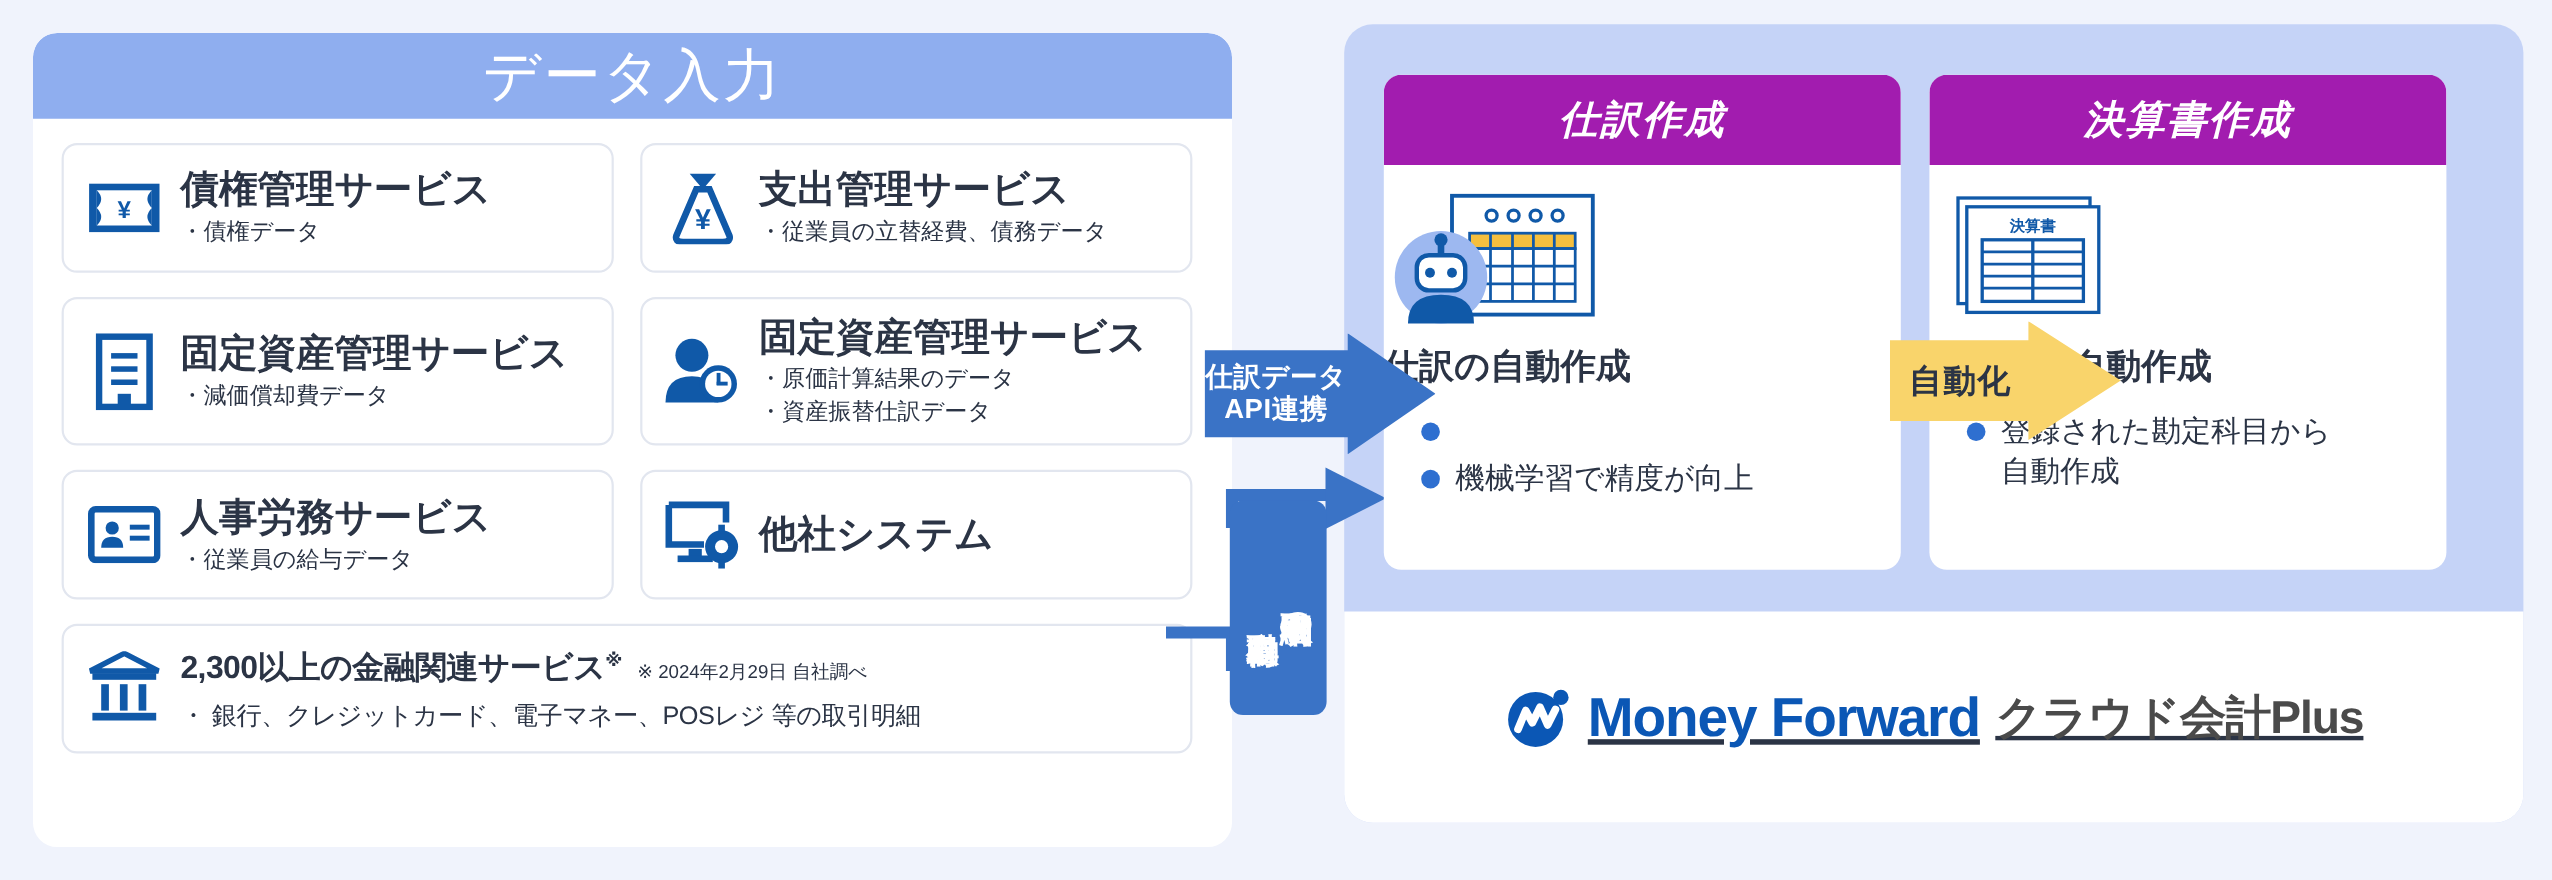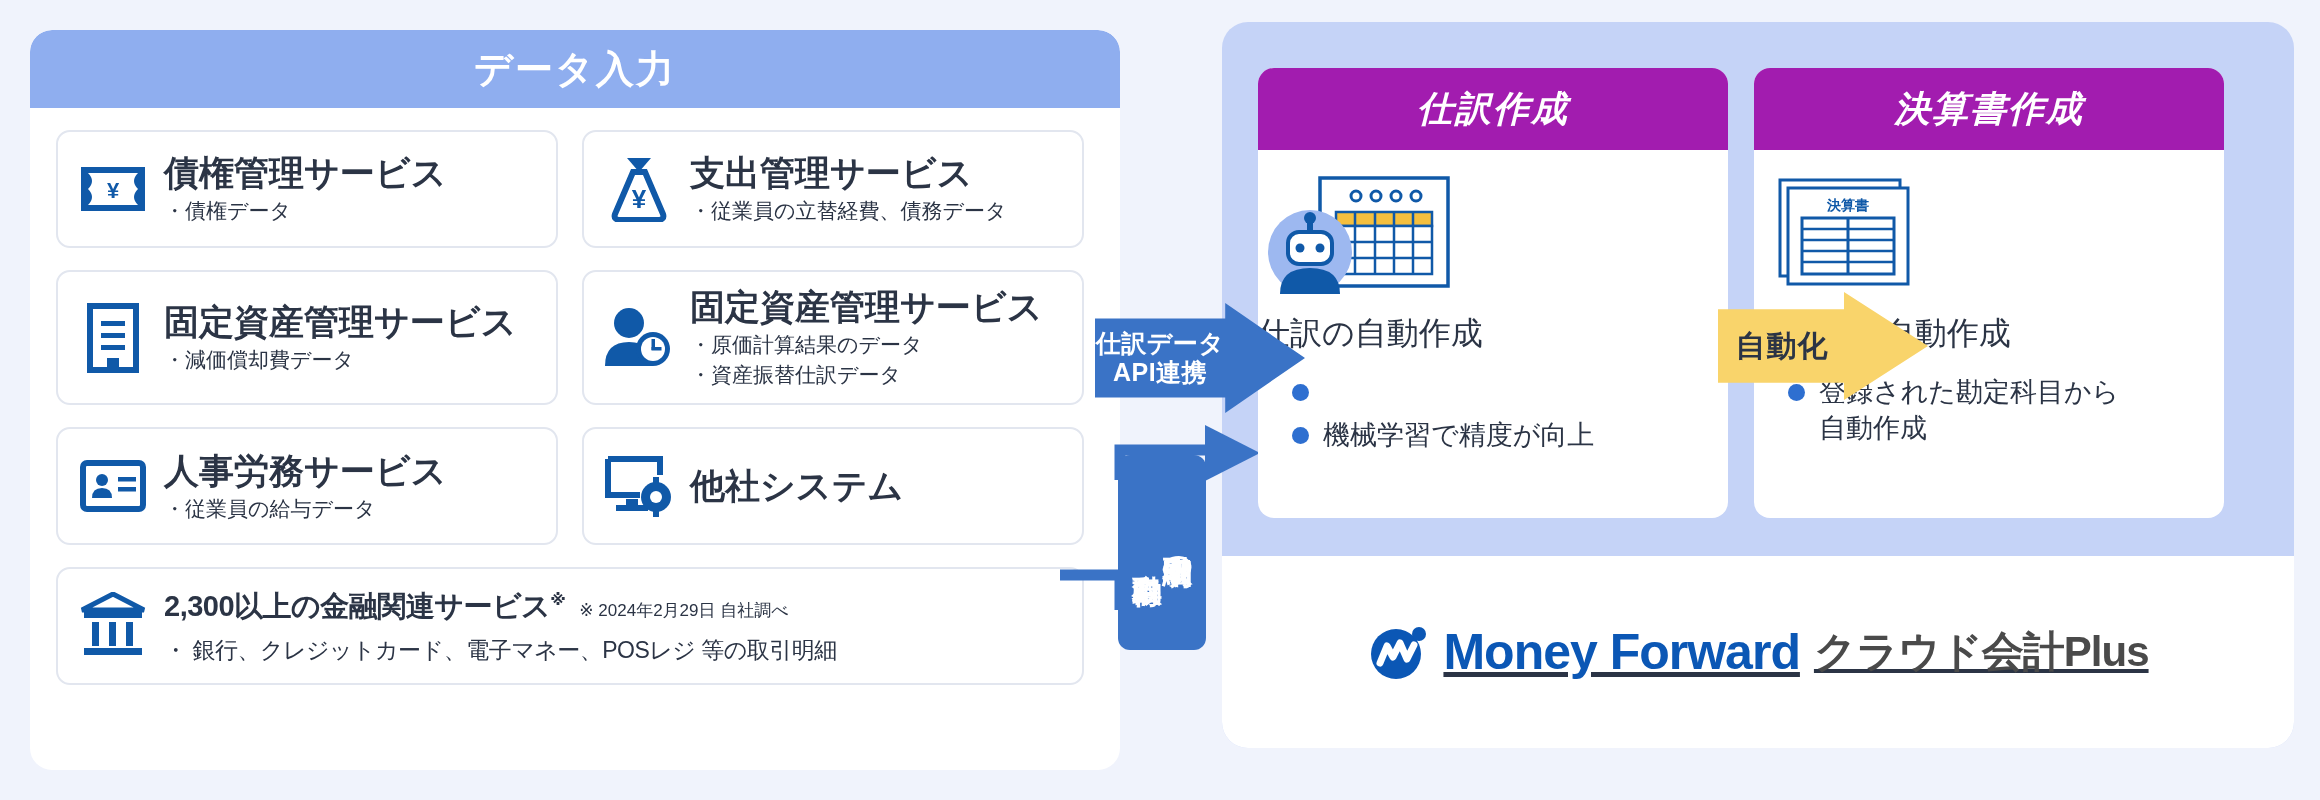--- a/index.html
+++ b/index.html
@@ -17,21 +17,21 @@
   .left-panel{
     position:absolute;left:30px;top:30px;width:1090px;height:740px;
     background:#FFFFFF;border-radius:22px;overflow:hidden;
     box-shadow:0 0 0 0 rgba(0,0,0,0);
   }
   .left-header{
     height:78px;background:#8FAEEF;border-radius:22px 22px 0 0;
     display:flex;align-items:center;justify-content:center;
   }
   .left-header-title{
-    color:#FFFFFF;font-size:38px;font-weight:bold;letter-spacing:2px;
+    color:#FFFFFF;font-size:52px;font-weight:normal;letter-spacing:2px;
   }
   .cards-area{position:relative;padding:22px 26px 0 26px;}
   .row{display:flex;gap:24px;margin-bottom:22px;}
   .card{
     background:#FFFFFF;border:2px solid #E2E6EF;border-radius:14px;
     box-sizing:border-box;
     display:flex;align-items:center;padding:14px 18px;
     min-height:118px;
   }
   .card.half{width:502px;}
@@ -83,21 +83,21 @@
   .rcard{
     width:470px;height:450px;background:#FFFFFF;border-radius:16px;overflow:hidden;
     display:flex;flex-direction:column;
   }
   .rcard-header{
     height:82px;background:#a21caf;display:flex;align-items:center;justify-content:center;font-style:italic;
   }
   .rcard-header span{color:#fff;font-size:36px;font-weight:bold;letter-spacing:2px;}
   .rcard-body{flex:1;display:flex;flex-direction:column;align-items:flex-start;padding-top:22px;}
   .rcard-illus{height:130px;display:flex;align-items:center;justify-content:center;}
-  .rcard-title{font-size:32px;font-weight:normal;color:#2B3445;margin-top:10px;}
+  .rcard-title{font-size:32px;font-weight:bold;color:#2B3445;margin-top:10px;}
   .rcard-list{margin-top:18px;width:100%;padding:0 34px;box-sizing:border-box;}
   .rli{display:flex;align-items:flex-start;margin-bottom:16px;}
   .dot{
     width:17px;height:17px;border-radius:50%;background:#2E6FD0;
     margin:10px 14px 0 0;flex:0 0 auto;
   }
   .rli-text{font-size:27px;line-height:1.35;color:#2B3445;}
 
   .arrow-auto{
     position:absolute;left:1718px;top:292px;width:210px;height:108px;z-index:5;

